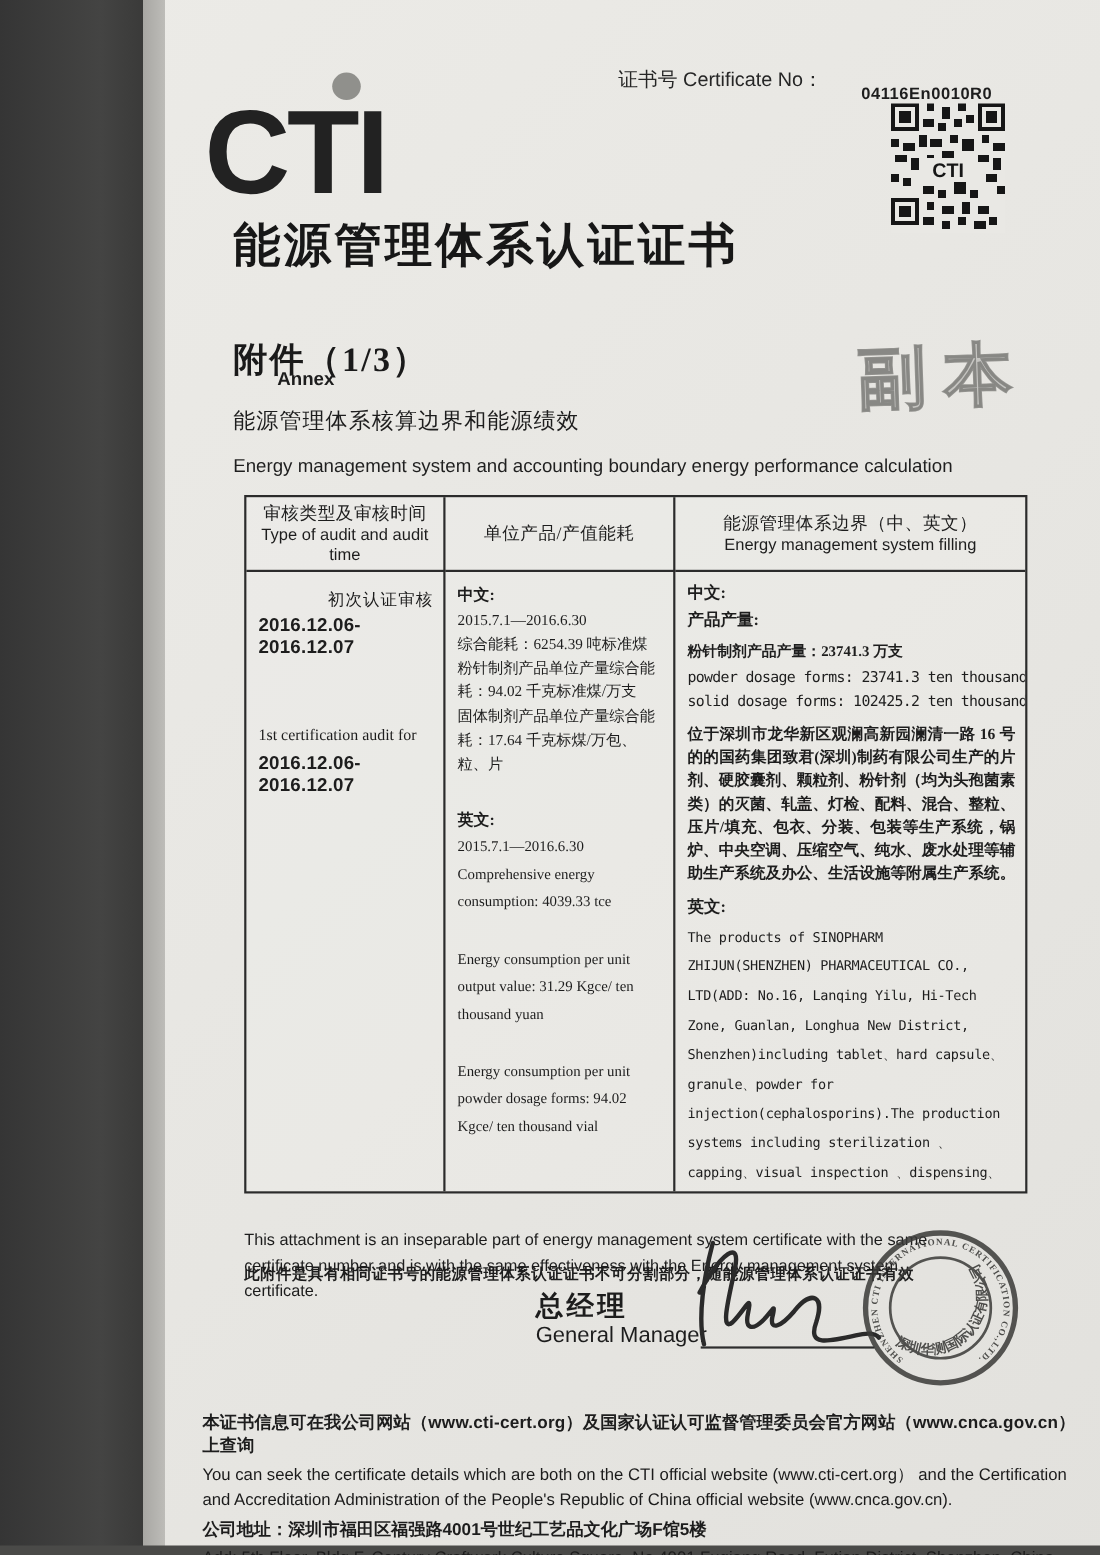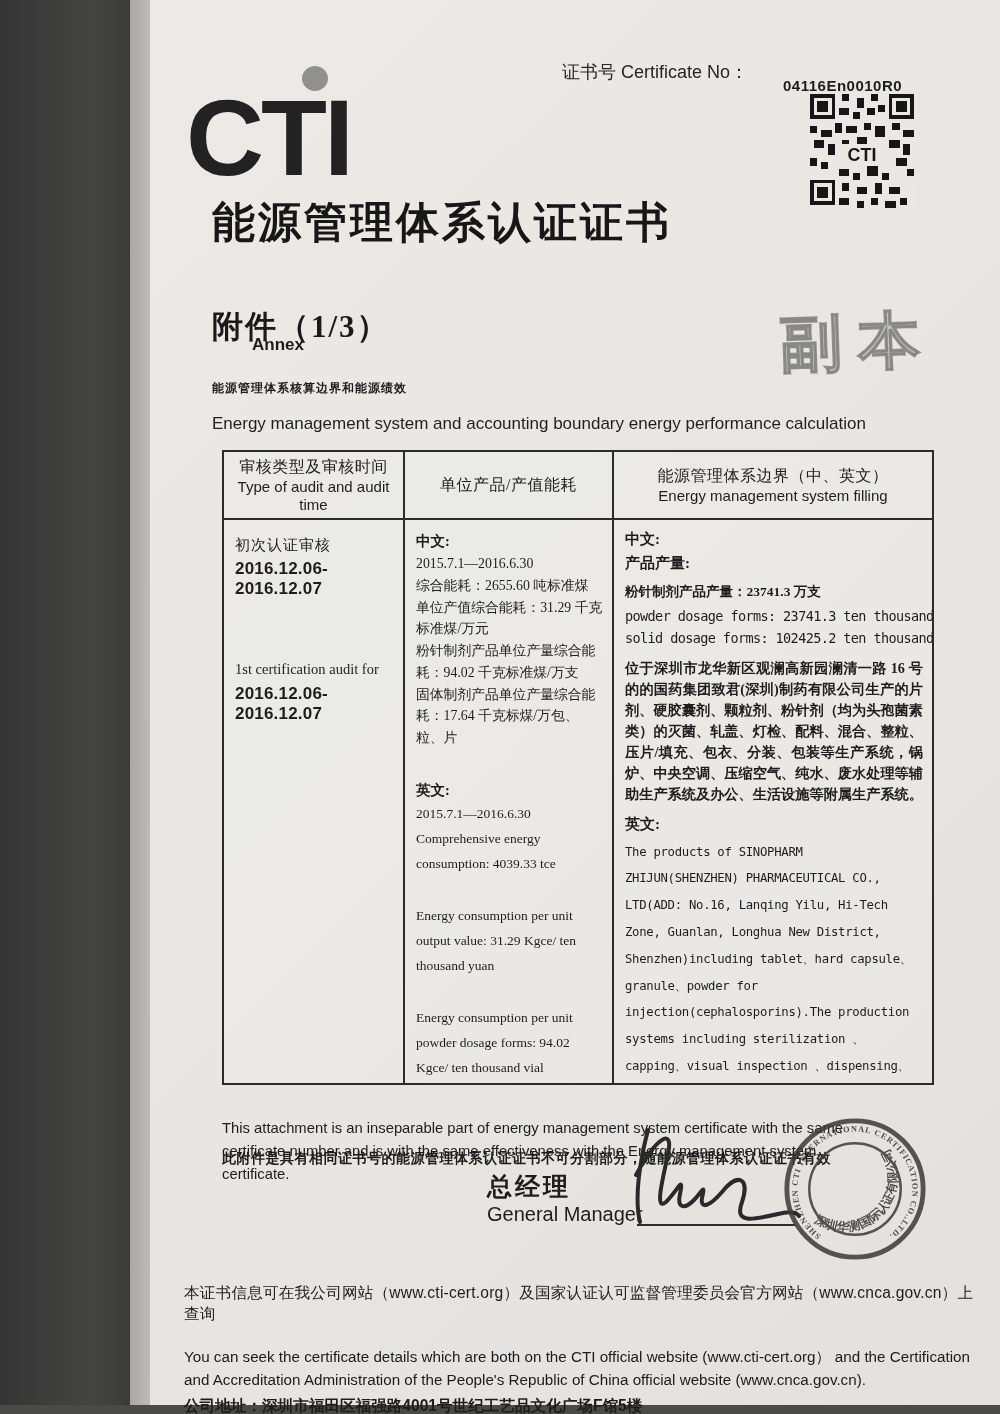--- a/index.html
+++ b/index.html
@@ -22,40 +22,40 @@
   .logo-dot{left:302px;top:66px;width:26px;height:25px;border-radius:50%;background:#90908c;}
   .cert-label{left:562px;top:60px;font-size:18px;color:#262626;}
   .cert-no{left:783px;top:77px;font-size:15px;font-weight:bold;letter-spacing:.5px;}
   .qr{left:810px;top:94px;}
 
   
   .title-zh{left:212px;top:194px;font-size:43px;font-weight:700;letter-spacing:3px;color:#171717;}
   .title-en{left:212px;top:251px;font-size:27px;font-weight:700;letter-spacing:-.3px;color:#141414;}
   .annex-zh{left:212px;top:306px;font-size:31px;font-weight:700;letter-spacing:2px;color:#1a1a1a;}
   .annex-en{left:212px;top:335px;font-size:17px;font-weight:700;margin-left:40px;}
-  .annex-sub-zh{left:212px;top:380px;font-size:12px;font-weight:700;letter-spacing:1px;}
+  .annex-sub-zh{left:212px;top:369px;font-size:20px;font-weight:400;letter-spacing:1px;}
   .annex-sub-en{left:212px;top:414px;font-size:17px;color:#1f1f1f;}
   .watermark{left:780px;top:300px;font-size:62px;letter-spacing:16px;font-weight:700;
              color:rgba(110,110,108,.28);-webkit-text-stroke:1.4px rgba(95,95,92,.6);
              transform:rotate(-2deg);}
 
   
   .tbl{left:222px;top:450px;width:712px;height:635px;border:2px solid #2b2b2b;
        display:grid;grid-template-columns:181px 209px 318px;grid-template-rows:68px 1fr;
        background:rgba(255,255,255,.12);box-sizing:border-box;}
   .cell{border-right:2px solid #2b2b2b;box-sizing:border-box;overflow:hidden;}
   .cell.last{border-right:none;}
   .hcell{border-bottom:2px solid #2b2b2b;display:flex;flex-direction:column;
          align-items:center;justify-content:center;text-align:center;padding:4px 4px;}
   .hzh{font-size:16px;letter-spacing:.5px;}
   .hen{font-size:15px;line-height:1.18;font-family:"Liberation Sans",sans-serif;}
   .bcell{padding:10px 9px 8px 11px;}
 
   
-  .audit-zh{font-size:15px;letter-spacing:1px;margin:6px 0 4px 0;}
+  .audit-zh{font-size:15px;letter-spacing:1px;margin:6px 0 4px 0;text-align:right;}
   .audit-date{font-size:17px;font-weight:bold;letter-spacing:.2px;}
   .audit-en{font-size:14.5px;margin:62px 0 6px 0;}
 
   
   .mid{font-size:13.8px;line-height:1.58;}
   .lbl{font-weight:700;font-size:14.5px;}
   .mid-en-block{line-height:1.85;margin-bottom:27px;font-size:13.5px;}
   .mid-en-date{line-height:1.85;font-size:13.5px;margin-top:14px;}
 
   
@@ -69,21 +69,21 @@
   .note-zh{left:222px;top:1150px;font-size:14px;font-weight:700;letter-spacing:.5px;}
   .note-en{left:222px;top:1117px;width:658px;font-size:14.8px;line-height:1.55;color:#1c1c1c;}
   .gm-zh{left:487px;top:1170px;font-size:25px;font-weight:700;letter-spacing:3px;}
   .gm-en{left:487px;top:1203px;font-size:20px;}
   .sig-line{left:637px;top:1224px;width:158px;border-top:2px solid #2e2e2e;}
   .sig{left:618px;top:1118px;}
   .seal{left:782px;top:1116px;opacity:.85;}
 
   
   .footer{left:184px;top:1283px;width:800px;}
-  .f-zh{font-size:15.6px;font-weight:400;margin-bottom:20px;letter-spacing:.2px;}
+  .f-zh{font-size:15.6px;font-weight:700;margin-bottom:4px;letter-spacing:.2px;}
   .f-en{font-size:15.2px;line-height:1.52;margin-bottom:5px;color:#1b1b1b;}
   .f-addr-zh{font-size:15.6px;font-weight:700;margin-bottom:7px;}
   .f-addr-en{font-size:15.2px;}
 </style>
 </head>
 <body>
 
 <div class="page">
 
   <div class="scan-band"></div>
@@ -174,22 +174,21 @@
     <div class="cell bcell">
       <div class="audit-zh serif">初次认证审核</div>
       <div class="audit-date">2016.12.06-2016.12.07</div>
       <div class="audit-en serif">1st certification audit for</div>
       <div class="audit-date">2016.12.06-2016.12.07</div>
     </div>
 
     <div class="cell bcell mid serif">
       <div class="lbl">中文:</div>
       <div>2015.7.1—2016.6.30</div>
-      <div>综合能耗：2655.60 吨标准煤</div>
-      <div>单位产值综合能耗：31.29 千克标准煤/万元</div>
+      <div>综合能耗：6254.39 吨标准煤</div>
       <div>粉针制剂产品单位产量综合能耗：94.02 千克标准煤/万支</div>
       <div>固体制剂产品单位产量综合能耗：17.64 千克标煤/万包、粒、片</div>
       <div class="lbl" style="margin-top:30px;">英文:</div>
       <div class="mid-en-date" style="margin-top:0;">2015.7.1—2016.6.30</div>
       <div class="mid-en-block">Comprehensive energy consumption: 4039.33  tce</div>
       <div class="mid-en-block">Energy consumption per unit output value: 31.29 Kgce/ ten thousand yuan</div>
       <div class="mid-en-block">Energy consumption per unit powder dosage forms: 94.02 Kgce/ ten thousand vial</div>
 
     </div>
 

